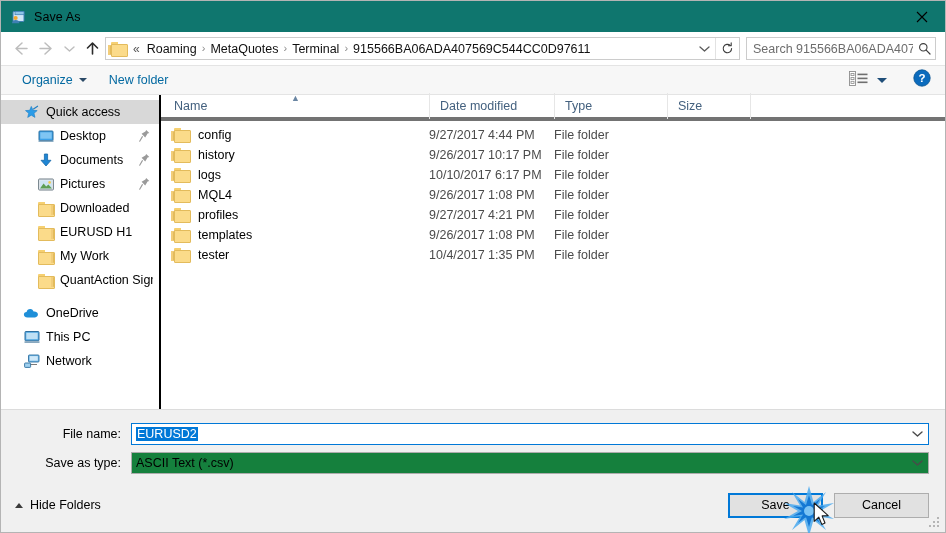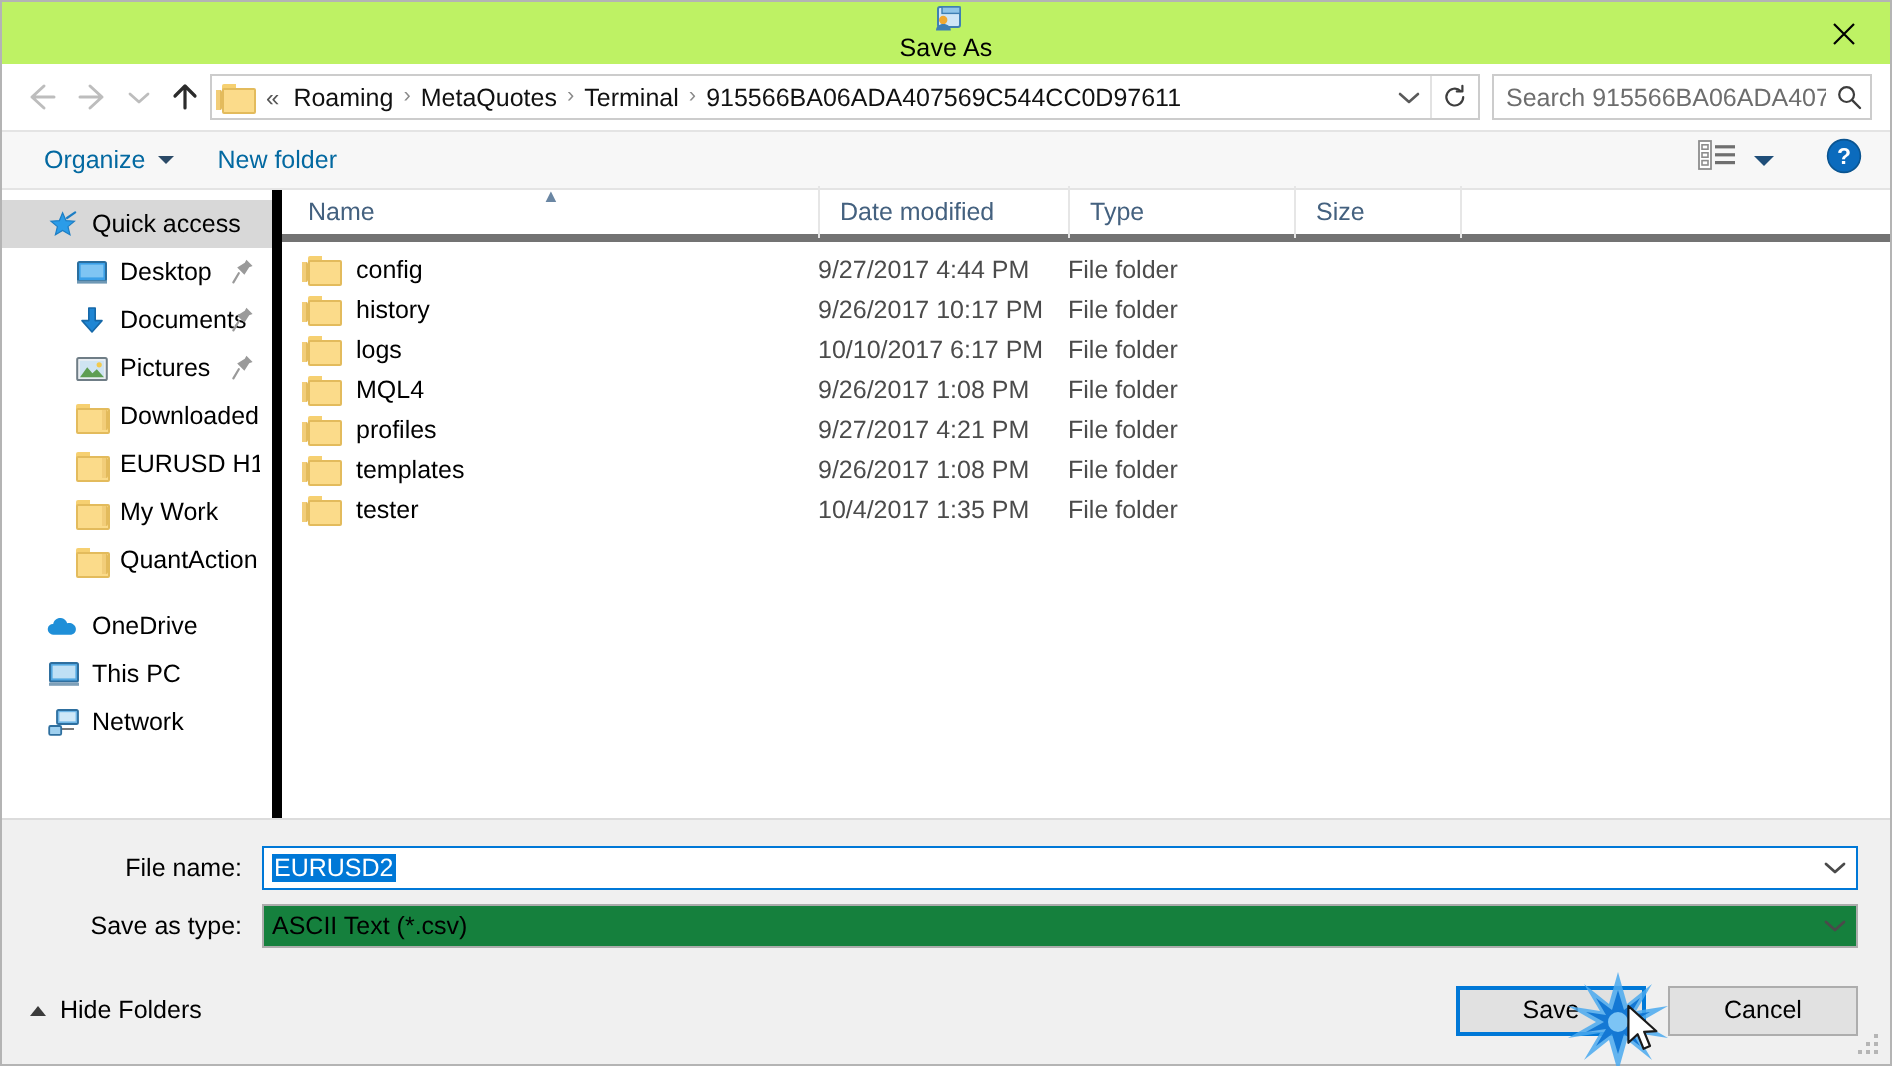--- a/index.html
+++ b/index.html
@@ -16,24 +16,23 @@
     position: relative;
     width: 946px; height: 533px;
     background: #ffffff;
     border: 1px solid #b4b4b4;
     display: flex; flex-direction: column;
   }
 
   
   .titlebar {
     height: 31px; min-height: 31px;
-    background: #bef264;
+    background: #0f766e;
     display: flex; align-items: center;
     position: relative;
-    flex-direction: column;
   }
   .title-icon {
     width: 16px; height: 16px;
     margin-left: 9px; margin-right: 8px;
     position: relative; flex: none;
   }
   .title-text {
     font-size: 12.5px; color: #000000;
     letter-spacing: 0.1px;
   }
@@ -128,23 +127,23 @@
     border-top: 5px solid #1f4e79;
   }
   .tb-help { margin-left: 22px; margin-right: 6px; display:flex; }
 
   
   .body {
     flex: 1 1 auto; display: flex; min-height: 0;
     background: #ffffff;
   }
   .sidebar {
-    width: 140px; flex: none;
+    width: 160px; flex: none;
     background: #ffffff;
-    border-right: 5px solid #000000;
+    border-right: 2px solid #000000;
     padding-top: 5px;
     overflow: hidden;
     position: relative;
   }
   .sb-item {
     height: 24px; display: flex; align-items: center;
     font-size: 12.5px; color: #000000;
     padding-right: 6px; position: relative;
   }
   .sb-item.selected { background: #d8d8d8; }

